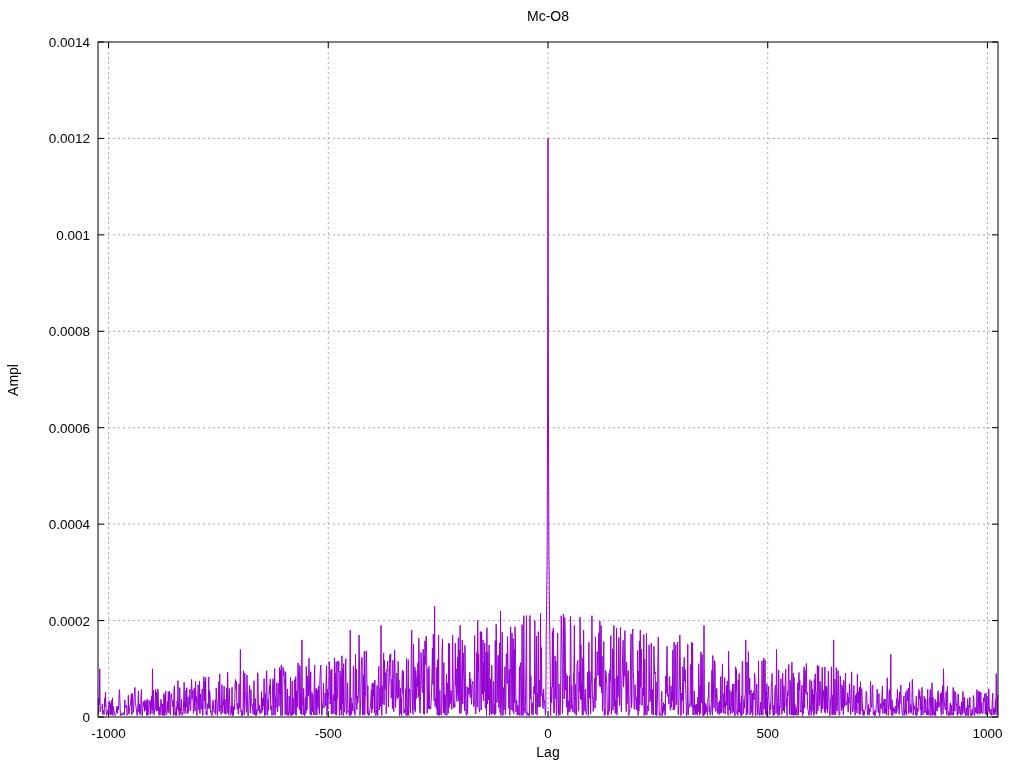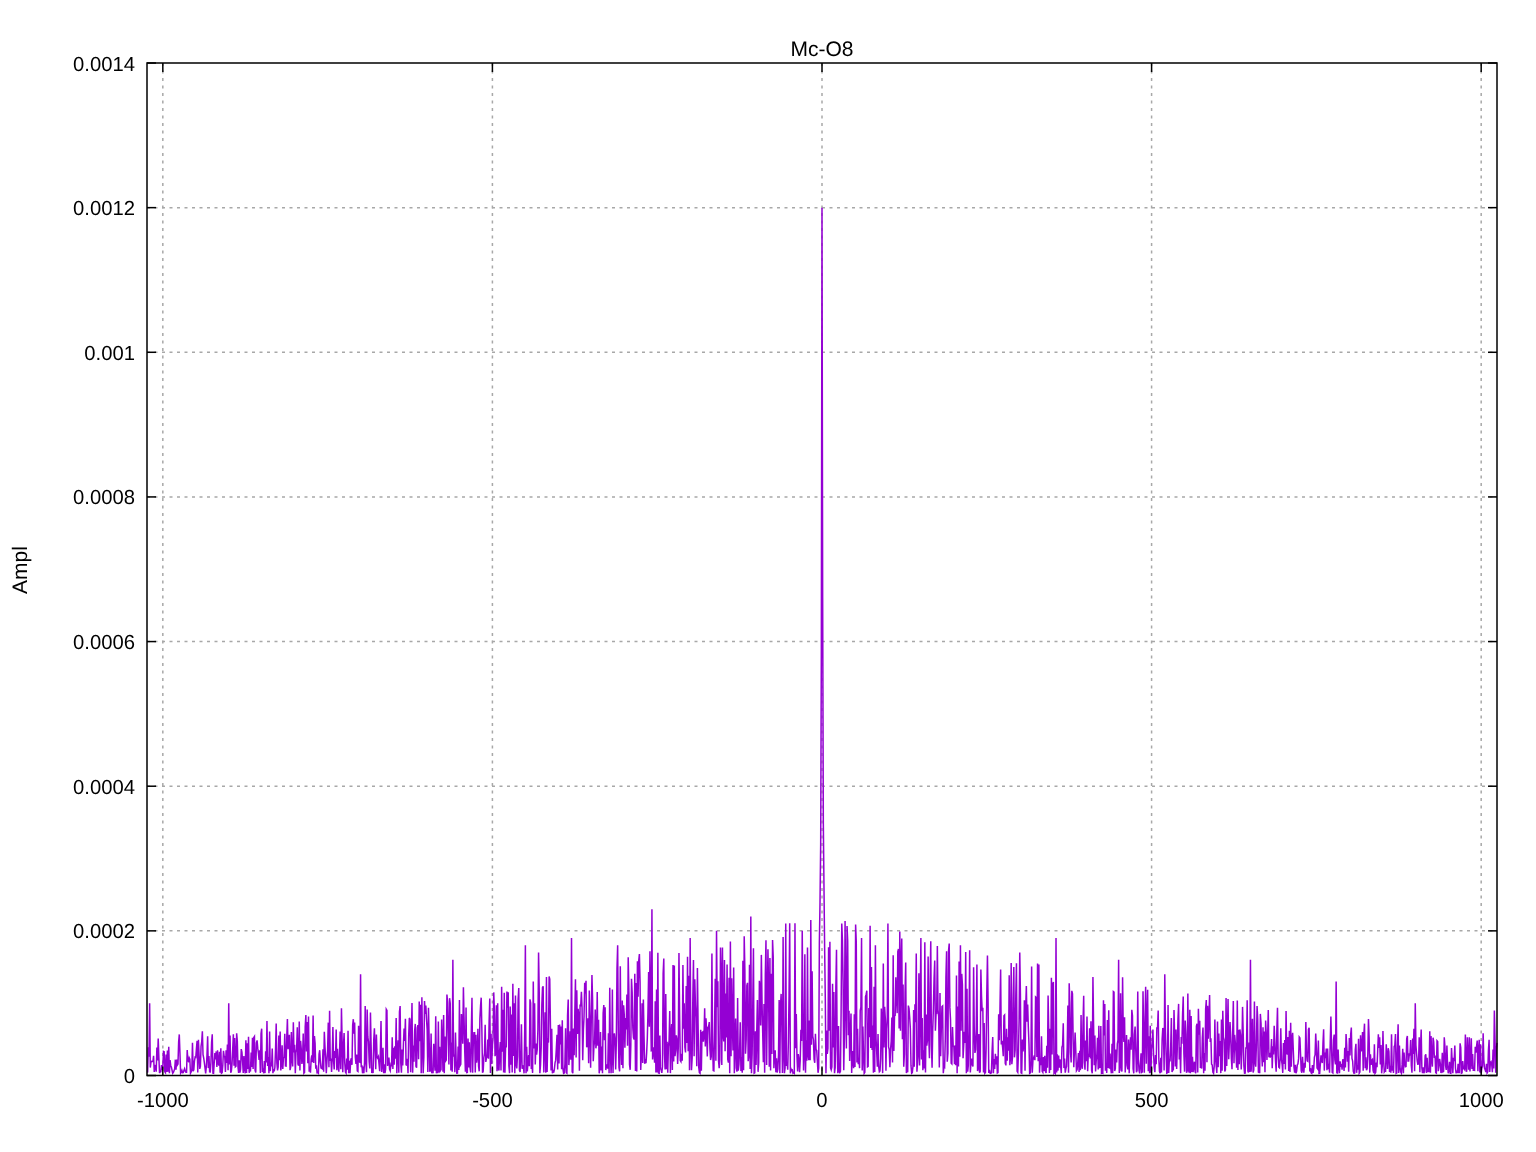--- a/index.html
+++ b/index.html
@@ -1,19 +1,19 @@
 <!DOCTYPE html>
 <html><head>
 <meta charset="utf-8">
 <style>
   html,body{margin:0;padding:0;background:#fff;}
   #page{position:relative;width:1024px;height:768px;background:#fff;overflow:hidden;
         font-family:"Liberation Sans", sans-serif;color:#000;}
   #plot-svg{position:absolute;left:0;top:0;}
-  .chart-title{position:absolute;left:98px;top:24px;width:900px;text-align:center;
+  .chart-title{position:absolute;left:98px;top:8px;width:900px;text-align:center;
         font-size:14px;}
   .x-label{position:absolute;left:98px;top:744px;width:900px;text-align:center;
         font-size:14px;}
   .y-label{position:absolute;left:13px;top:380px;transform:translate(-50%,-50%) rotate(-90deg);
         white-space:nowrap;font-size:14px;}
   text.tick{font-family:"Liberation Sans", sans-serif;font-size:13.5px;fill:#000;}
 </style>
 </head>
 <body>
 
@@ -67,13 +67,14 @@
       <line x1="98" y1="234.85714285714283" x2="104" y2="234.85714285714283" stroke="#000000"></line>
       <line x1="998" y1="234.85714285714283" x2="992" y2="234.85714285714283" stroke="#000000"></line>
       <text x="90" y="239.85714285714283" text-anchor="end" class="tick">0.001</text>
       <line x1="98" y1="138.42857142857144" x2="104" y2="138.42857142857144" stroke="#000000"></line>
       <line x1="998" y1="138.42857142857144" x2="992" y2="138.42857142857144" stroke="#000000"></line>
       <text x="90" y="143.42857142857144" text-anchor="end" class="tick">0.0012</text>
       <line x1="98" y1="42" x2="104" y2="42" stroke="#000000"></line>
       <line x1="998" y1="42" x2="992" y2="42" stroke="#000000"></line>
       <text x="90" y="47" text-anchor="end" class="tick">0.0014</text>
     </svg>
+  <div class="x-label">Lag</div>
 </div>
 
 </body></html>

